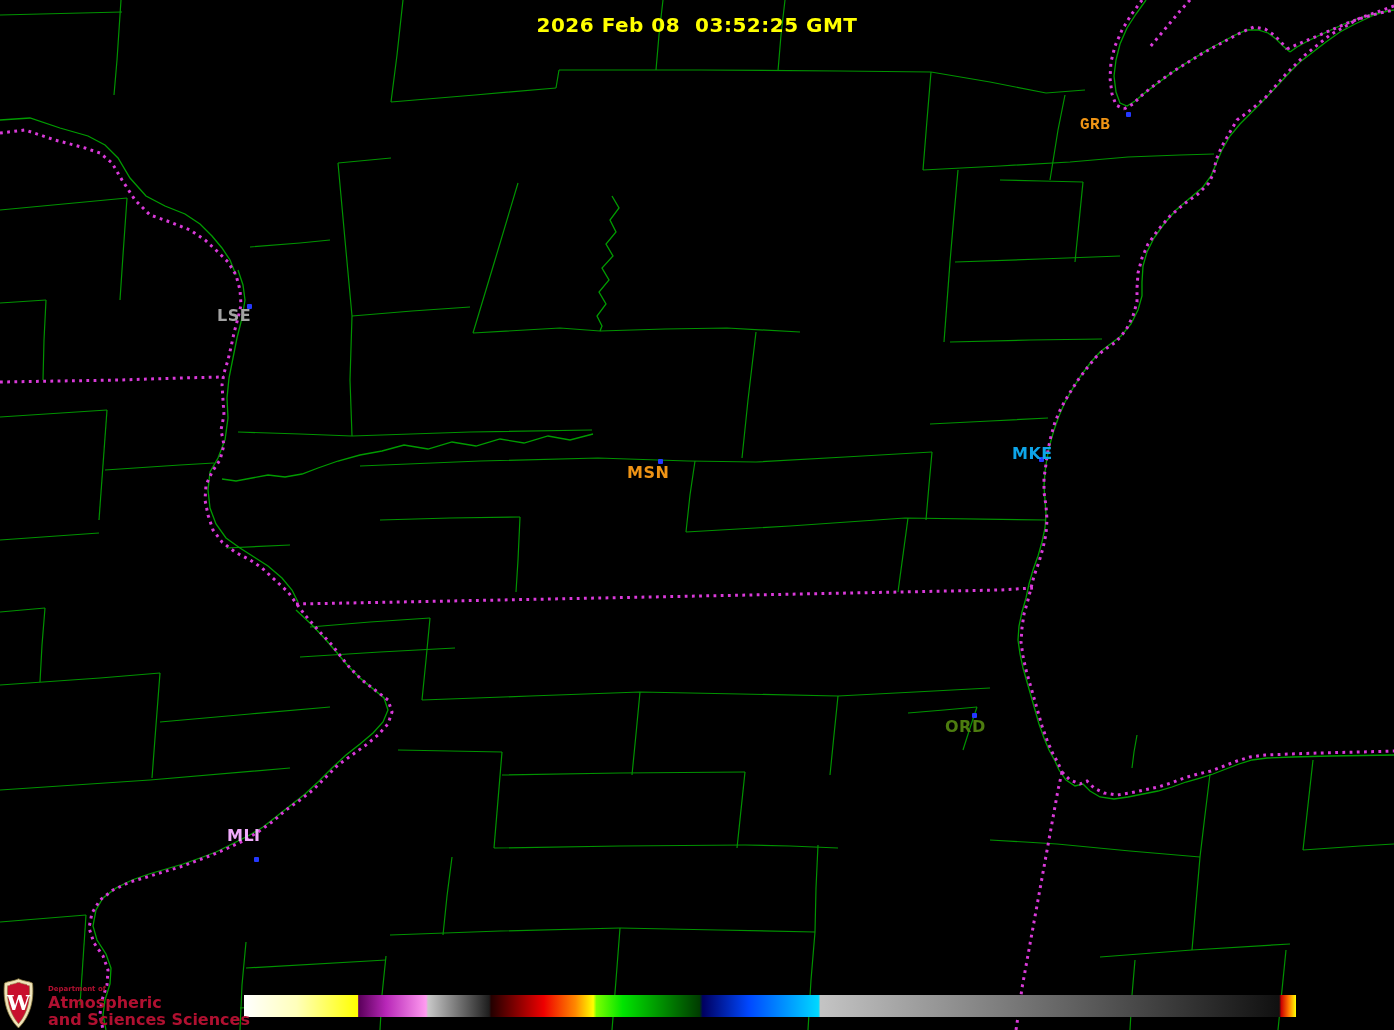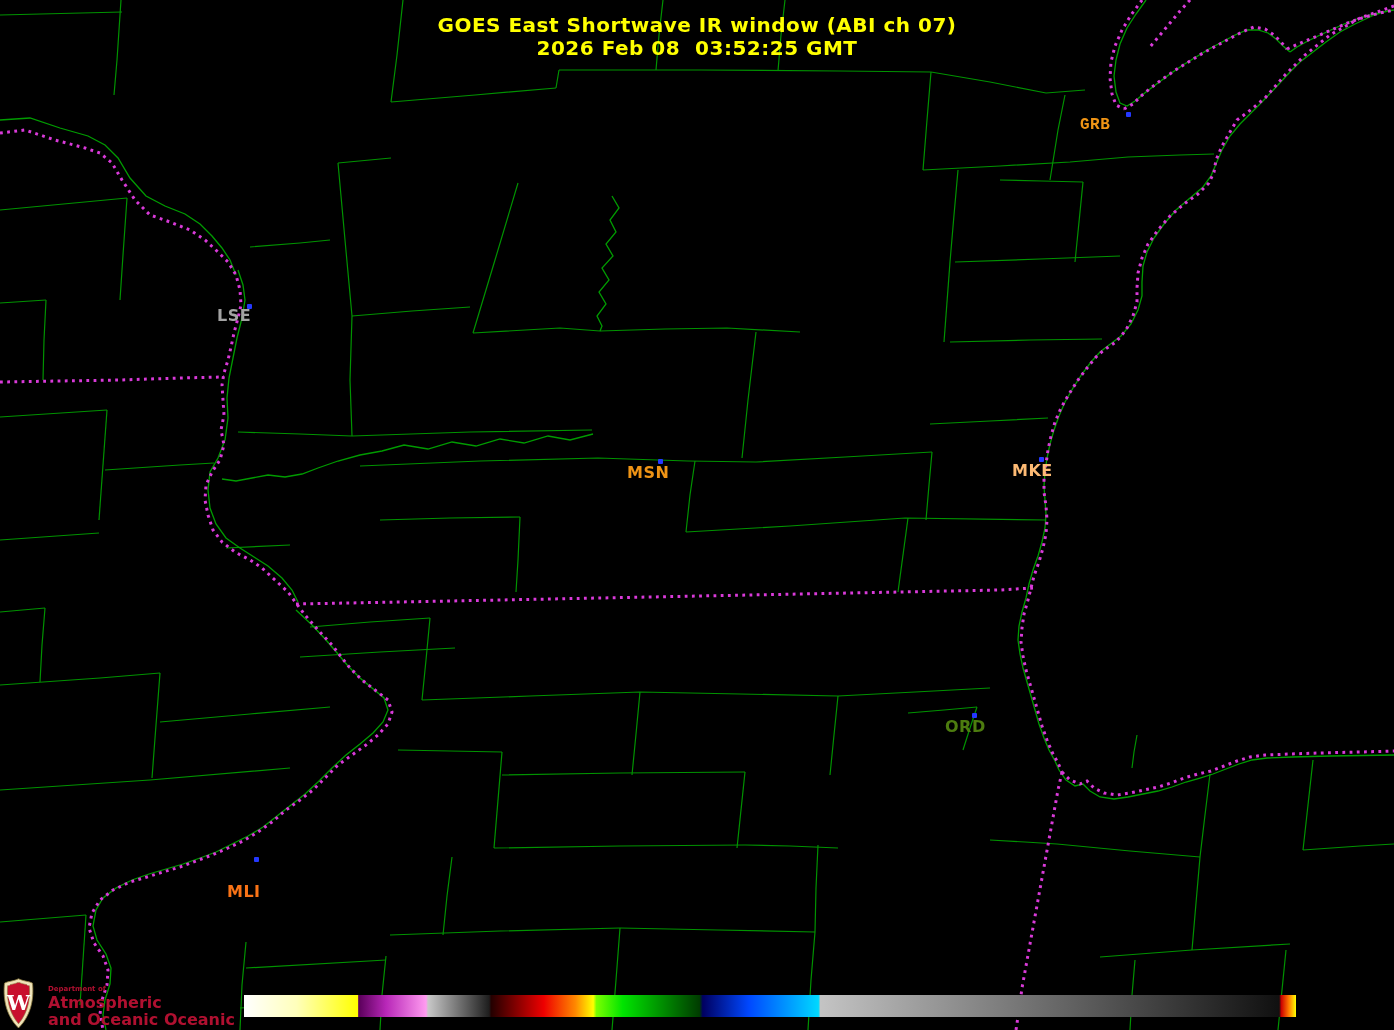--- a/index.html
+++ b/index.html
@@ -135,50 +135,49 @@
       <polyline points="1062,772 1070,780 1080,784 1087,781 1094,788 1104,793 1117,795 1130,793 1144,790 1158,787 1171,783 1184,778 1198,774 1211,771 1224,766 1237,761 1250,757 1265,755 1290,754 1320,753 1360,752 1394,751"></polyline>
       <polyline points="1062,772 1058,790 1054,812 1050,834 1046,856 1042,878 1038,900 1034,922 1030,944 1026,966 1022,988 1019,1010 1016,1030"></polyline>
       <polyline points="1142,0 1131,15 1122,30 1115,46 1111,62 1110,78 1112,94 1116,105 1124,109"></polyline>
       <polyline points="1124,109 1133,104 1141,96 1152,87 1164,78 1177,69 1190,61 1203,53 1216,46 1229,39 1242,32 1254,27 1265,29 1274,35 1281,42 1287,49"></polyline>
       <polyline points="1287,49 1296,45 1308,40 1322,34 1336,28 1350,22 1365,17 1380,13 1394,10"></polyline>
       <polyline points="1190,0 1180,11 1170,23 1160,35 1150,47"></polyline>
     </g>
   </svg>
 
   <div class="title-block">
-    <div class="title-line" style="color: rgb(255, 255, 0);">GOES East Shortwave IR window (ABI ch 07)</div>
     <div class="title-line" style="color: rgb(255, 255, 0);">2026 Feb 08  03:52:25 GMT</div>
   </div>
 
   <div id="city-layer">
       <div class="city-dot" style="left: 1126px; top: 112px; background: rgb(36, 56, 255);"></div>
       <div class="city-label" style="left: 1080px; top: 116px; color: rgb(239, 148, 21); font-family: Liberation Mono, monospace;">GRB</div>
       <div class="city-dot" style="left: 247px; top: 304px; background: rgb(36, 56, 255);"></div>
       <div class="city-label" style="left: 217px; top: 306px; color: #a3a3a3;">LSE</div>
       <div class="city-dot" style="left: 658px; top: 459px; background: rgb(36, 56, 255);"></div>
       <div class="city-label" style="left: 627px; top: 463px; color: rgb(239, 148, 21);">MSN</div>
       <div class="city-dot" style="left: 1039px; top: 457px; background: rgb(36, 56, 255);"></div>
-      <div class="city-label" style="left: 1012px; top: 461px; color: #fdba74;">MKE</div>
+      <div class="city-label" style="left: 1012px; top: 444px; color: #0ea5e9;">MKE</div>
       <div class="city-dot" style="left: 972px; top: 713px; background: rgb(36, 56, 255);"></div>
       <div class="city-label" style="left: 945px; top: 717px; color: #4d7c0f;">ORD</div>
       <div class="city-dot" style="left: 254px; top: 857px; background: rgb(36, 56, 255);"></div>
-      <div class="city-label" style="left: 227px; top: 882px; color: #f97316; text-align: center;">MLI</div>
+      <div class="city-label" style="left: 227px; top: 826px; color: #f0abfc; text-align: center;">MLI</div>
     </div>
 
   <div id="colorbar" style="left: 244px; top: 995px; width: 1052px; height: 22px; background: linear-gradient(to right, rgb(255, 255, 255) 0%, rgb(255, 255, 187) 5%, rgb(255, 255, 0) 10.8%, rgb(90, 0, 90) 10.9%, rgb(184, 39, 184) 13.5%, rgb(255, 155, 240) 17.3%, rgb(200, 200, 200) 17.5%, rgb(30, 30, 30) 23.3%, rgb(36, 0, 0) 23.5%, rgb(238, 0, 0) 28.5%, rgb(255, 136, 0) 31.5%, rgb(255, 255, 0) 33.2%, rgb(122, 255, 0) 33.5%, rgb(0, 228, 0) 36%, rgb(0, 60, 0) 43.3%, rgb(0, 0, 96) 43.6%, rgb(0, 72, 255) 48%, rgb(0, 216, 255) 54.6%, rgb(196, 196, 196) 54.8%, rgb(16, 16, 16) 98.4%, rgb(204, 0, 0) 98.6%, rgb(255, 119, 0) 99.3%, rgb(255, 255, 0) 100%);"></div>
 
   <div id="logo">
     <svg width="33" height="51" viewBox="0 0 33 51">
       <path d="M16.5,0.8 C22,3.5 27.5,3.2 30.5,5.2 C31.8,18 30.5,36 16.5,50 C2.5,36 1.2,18 2.5,5.2 C5.5,3.2 11,3.5 16.5,0.8 Z" fill="#efe3b8" stroke="#8a7a40" stroke-width="0.8"></path>
       <path d="M16.5,4.2 C20.8,6.3 25,6.2 27.3,7.7 C28.3,18.5 27,33.5 16.5,45.8 C6,33.5 4.7,18.5 5.7,7.7 C8,6.2 12.2,6.3 16.5,4.2 Z" fill="#c8102e" stroke="#8a7a40" stroke-width="0.6"></path>
       <circle cx="16.5" cy="3.2" r="1.1" fill="#efe3b8"></circle>
       <circle cx="7" cy="6.5" r="0.9" fill="#f4ecd0"></circle>
       <circle cx="26" cy="6.5" r="0.9" fill="#f4ecd0"></circle>
       <text x="16.5" y="32" text-anchor="middle" font-family="DejaVu Serif, serif" font-size="21" font-weight="bold" fill="#ffffff">W</text>
     </svg>
     <div id="logo-textwrap" style="color: rgb(176, 16, 48); margin-left: 13px;">
       <div class="logo-dept">Department of</div>
       <div class="logo-big">Atmospheric</div>
-      <div class="logo-big">and Oceanic Oceanic</div>
+      <div class="logo-big">and Sciences Sciences</div>
     </div>
   </div>
 
 </div>
 
 </body></html>

